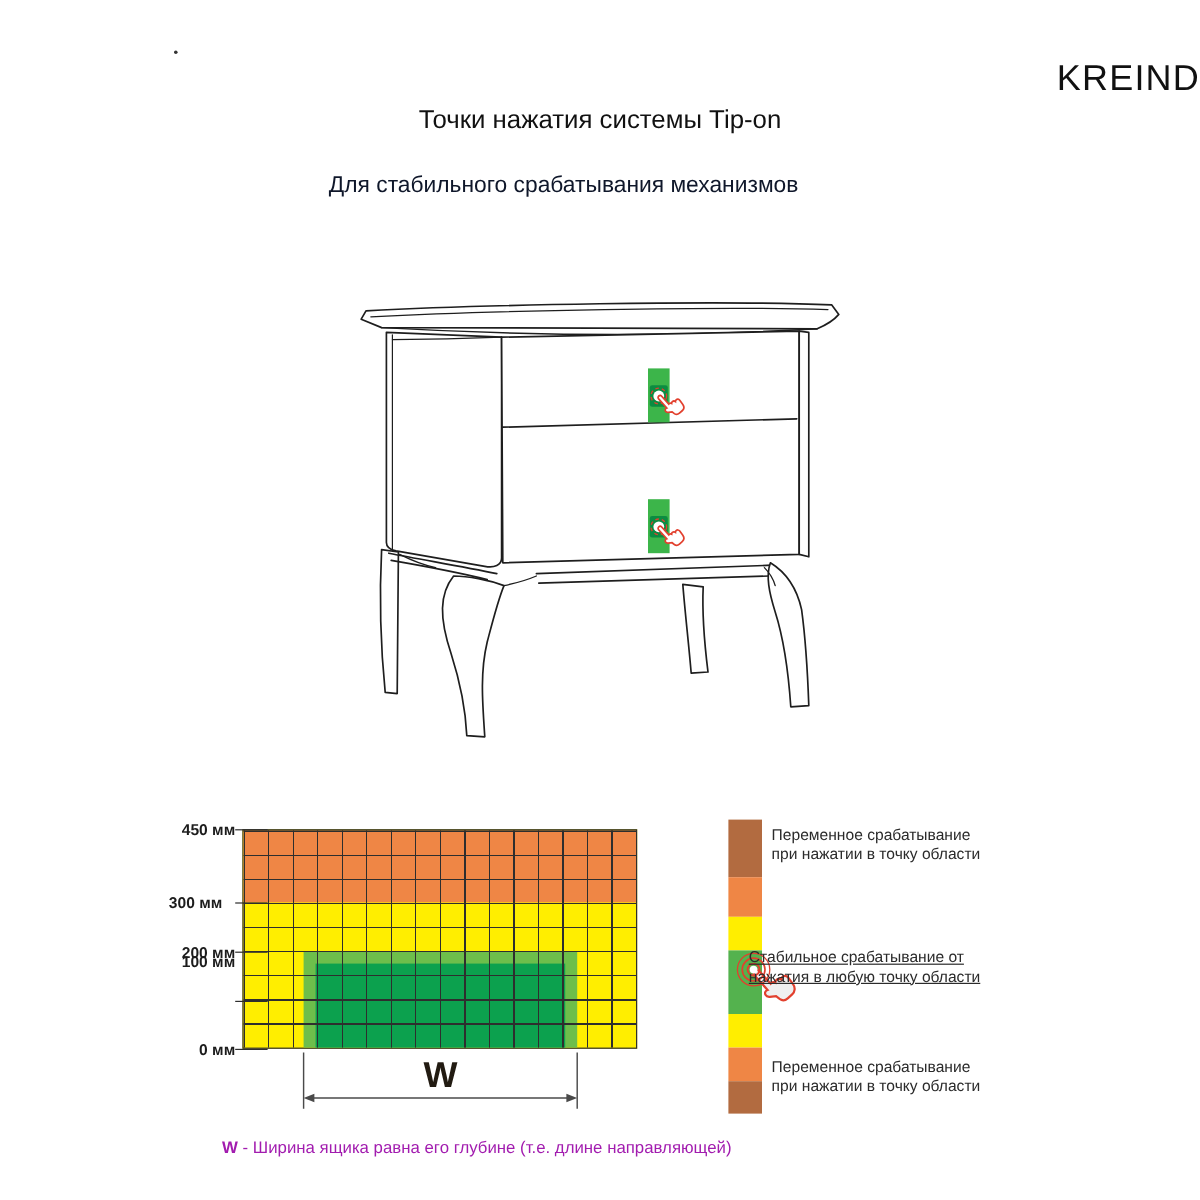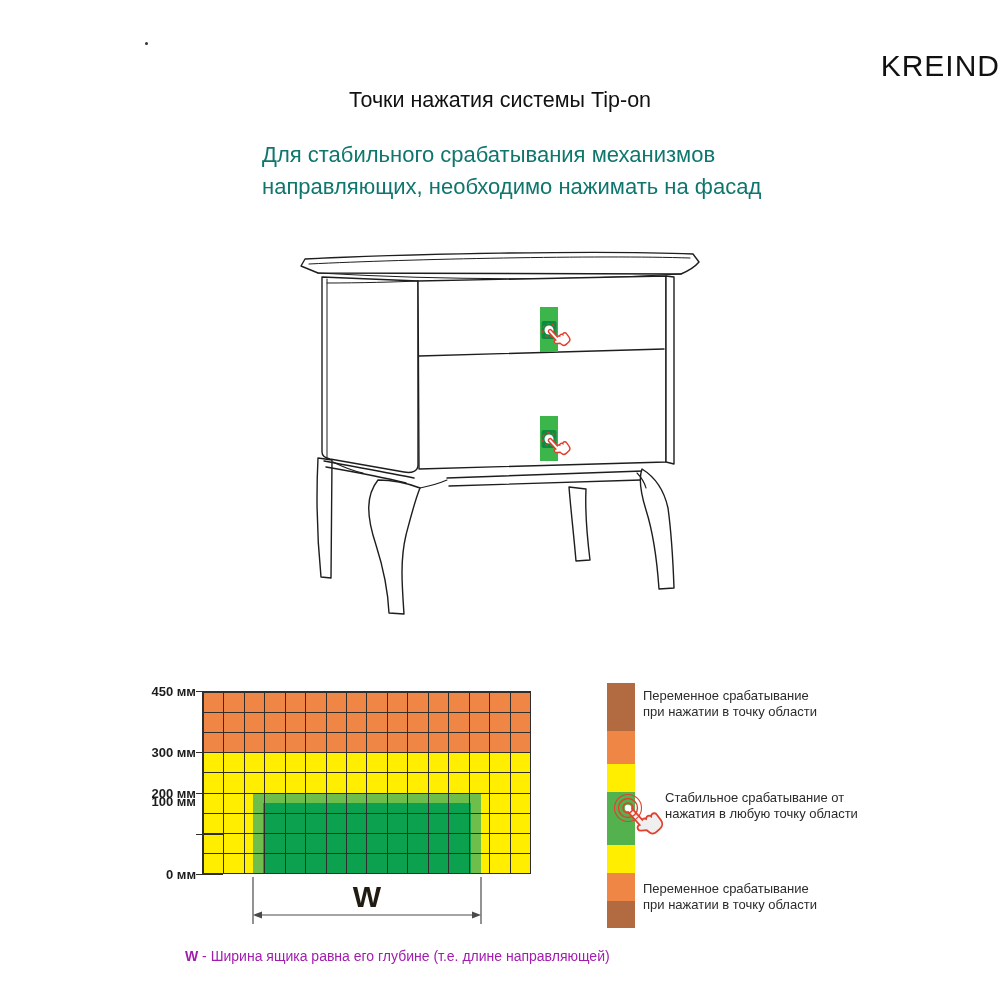--- a/index.html
+++ b/index.html
@@ -3,21 +3,21 @@
 <meta charset="utf-8">
 <style>
   html,body{margin:0;padding:0;}
   body{
     width:1000px;height:1000px;position:relative;background:#ffffff;overflow:hidden;
     font-family:"Liberation Sans","DejaVu Sans",sans-serif;color:#1a1a1a;
   }
   .abs{position:absolute;}
   .brand{left:0;right:0;top:49px;text-align:right;font-size:30px;letter-spacing:1px;color:#111;}
   .subtitle{left:0;right:0;top:88px;text-align:center;font-size:21.5px;color:#111;}
-  .desc{left:262px;top:139px;font-size:22px;line-height:32px;color:#0f766e;}
+  .desc{left:274px;top:139px;font-size:19px;line-height:32px;color:#0f172a;}
   .axis-label{width:66px;text-align:right;font-size:13px;color:#1c1c1c;white-space:nowrap;font-weight:bold;}
   .tick{height:1px;background:#2e2e2e;width:27px;left:196px;}
   .grid-wrap{left:202px;top:691px;width:329px;height:183px;border:1px solid #2e2e2e;box-sizing:border-box;background:#FFEE00;}
   .zone{position:absolute;}
   .zone-orange{left:0;top:0;width:100%;height:60.33px;background:#EF8645;}
   .zone-green-border{left:50px;top:101px;width:228px;height:80px;background:#6DBE4B;}
   .zone-green{left:60px;top:111px;width:208px;height:70px;background:#0CA14E;}
   .gridlines{left:0;top:0;width:100%;height:100%;
     background-image:
       repeating-linear-gradient(90deg,#2e2e2e 0 1px,transparent 1px 20.4375px),
@@ -32,21 +32,20 @@
 </head>
 <body>
 
 <div class="abs dot"></div>
 
 <div class="abs brand">KREIND</div>
 <div class="abs subtitle">Точки нажатия системы Tip-on</div>
 
 <div class="abs desc">
   <div>Для стабильного срабатывания механизмов</div>
-  <div>направляющих, необходимо нажимать на фасад</div>
 </div>
 
 <svg class="abs" style="left:280px;top:240px;" width="440" height="395" viewBox="280 240 440 395">
   <defs>
     <path id="handA" d="M8,1 C6.6,1 5.6,2 5.6,3.4 L5.6,17.5 C4.1,16.8 2.5,17.6 2.1,19.1 C1.8,20.3 2.4,21.5 3.5,22.3 L7.1,25 L7.7,28.2 C8.2,30.4 10.1,31.8 12.4,31.8 L16.7,31.8 C19.5,31.8 21.8,29.7 22.1,26.9 L22.7,20.9 C22.9,19.1 21.6,17.7 20,17.7 C19.2,17.7 18.5,18 18,18.6 C17.7,17.3 16.6,16.4 15.3,16.4 C14.5,16.4 13.8,16.7 13.3,17.3 C12.9,16.3 12,15.6 11,15.6 C10.8,15.6 10.5,15.65 10.3,15.7 L10.3,3.4 C10.3,2 9.4,1 8,1 Z"></path>
   </defs>
   <g stroke="#1e1e1e" fill="#ffffff" stroke-width="1.4" stroke-linejoin="round" stroke-linecap="round">
 
     <g>
       <path d="M305,259 C400,254 600,250 693,254 L699,262 C694,268 688,271 681,274 L318,273 L301,266 Z"></path>
@@ -110,21 +109,21 @@
 </svg>
 
 <div class="abs grid-wrap">
   <div class="zone zone-orange"></div>
   <div class="zone zone-green-border"></div>
   <div class="zone zone-green"></div>
   <div class="zone gridlines"></div>
 </div>
 
 <div class="abs axis-label" style="left:130px;top:684px;">450 мм</div>
-<div class="abs axis-label" style="left:130px;top:745px;">300 мм</div>
+<div class="abs axis-label" style="left:130px;top:745px;text-align:center;">300 мм</div>
 <div class="abs axis-label" style="left:130px;top:786px;">200 мм</div>
 <div class="abs axis-label" style="left:130px;top:794px;">100 мм</div>
 <div class="abs axis-label" style="left:130px;top:867px;">0 мм</div>
 <div class="abs tick" style="top:691px;"></div>
 <div class="abs tick" style="top:752px;"></div>
 <div class="abs tick" style="top:793px;"></div>
 <div class="abs tick" style="top:834px;"></div>
 <div class="abs tick" style="top:874px;"></div>
 
 <svg class="abs" style="left:245px;top:874px;" width="250" height="54" viewBox="245 874 250 54">
@@ -159,20 +158,20 @@
     <circle cx="628" cy="808" r="9.5" stroke-width="1.4"></circle>
     <circle cx="628" cy="808" r="13.5" stroke-width="1.1"></circle>
   </g>
   <circle cx="628" cy="808" r="3.2" fill="#ffffff"></circle>
 </svg>
 
 <div class="abs legend-text" style="left:643px;top:688px;">
   <div>Переменное срабатывание</div>
   <div>при нажатии в точку области</div>
 </div>
-<div class="abs legend-text" style="left:665px;top:790px;">
+<div class="abs legend-text" style="left:624px;top:790px;text-decoration:underline;">
   <div>Стабильное срабатывание от</div>
   <div>нажатия в любую точку области</div>
 </div>
 <div class="abs legend-text" style="left:643px;top:881px;">
   <div>Переменное срабатывание</div>
   <div>при нажатии в точку области</div>
 </div>
 
 </body></html>

